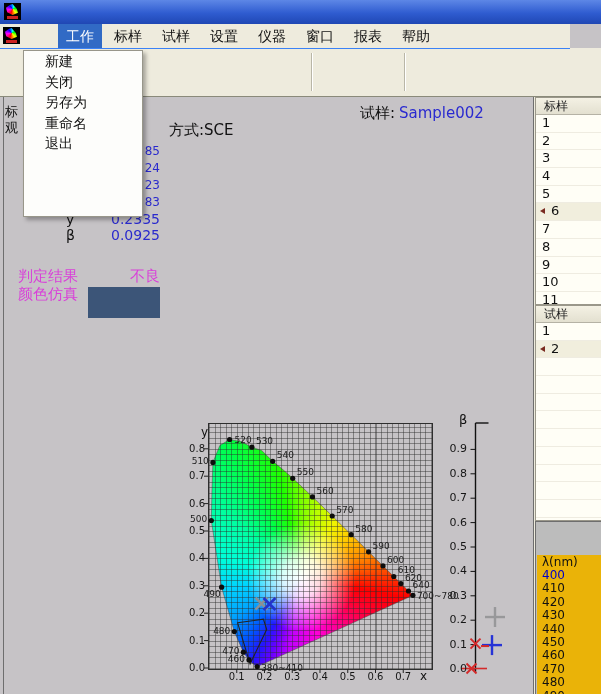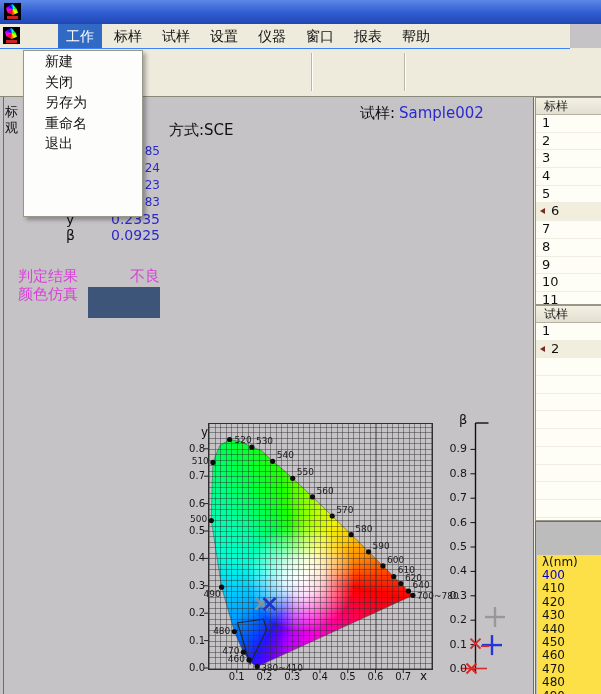--- a/index.html
+++ b/index.html
@@ -108,21 +108,21 @@
   .rp-box{position:absolute;left:2px;width:66px;background:#fffef6;overflow:hidden;border:1px solid #9a978a;border-right:none;}
   .rp-header{height:16px;line-height:16px;background:linear-gradient(180deg,#f4f1e4,#e3e0d0);
     border-bottom:1px solid #b5b2a5;font-size:12px;color:#222;padding-left:8px;}
   .rp-row{position:relative;height:16.7px;line-height:16.7px;font-size:13px;color:#111;padding-left:6px;
     border-bottom:1px solid #efece1;}
   .rp-row.sel{background:#f1eedd;padding-left:15px;}
   .sel-marker{position:absolute;left:4px;top:5px;width:0;height:0;
     border-top:3.5px solid transparent;border-bottom:3.5px solid transparent;border-right:5px solid #7a2a20;}
   #wl-box{position:absolute;left:2px;top:425px;width:66px;height:173px;background:#bcbcbc;
     border-top:1px solid #6e6e6e;border-left:1px solid #6e6e6e;overflow:hidden;}
-  #wl-list{position:absolute;left:1px;top:33px;width:65px;height:139px;background:#fde047;}
+  #wl-list{position:absolute;left:1px;top:33px;width:65px;height:139px;background:#eab308;}
   .wl-row{height:13.4px;line-height:13.4px;font-size:12px;color:#111;padding-left:5px;}
   .wl-row.hl-blue{color:#0000c8;}
   .wl-head{font-size:12px;color:#111;padding-left:5px;height:14px;line-height:14px;}
 </style>
 </head>
 <body>
 
 <div id="screen">
 
   <div id="titlebar">

